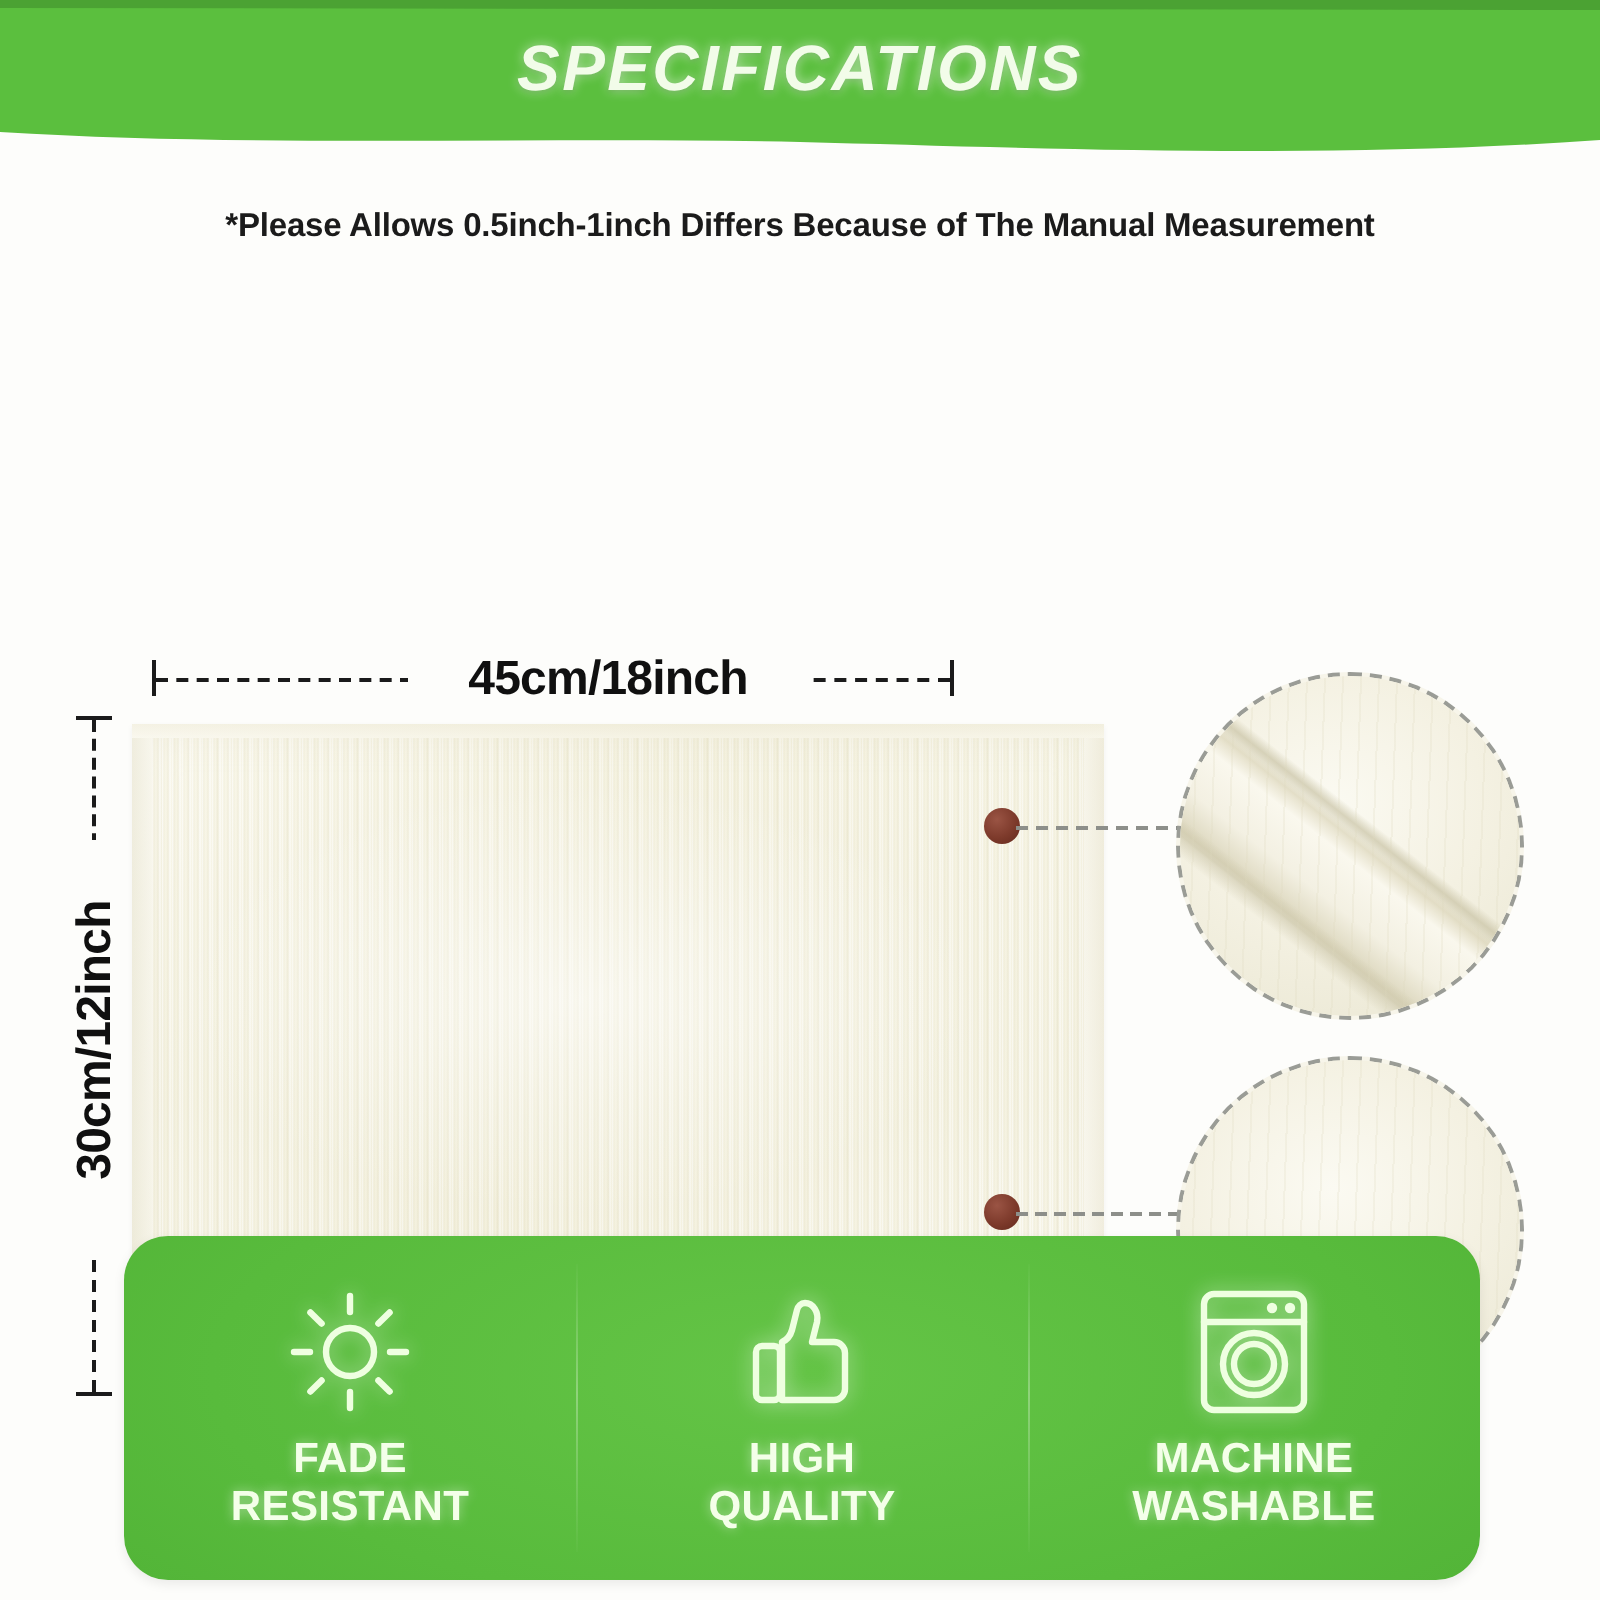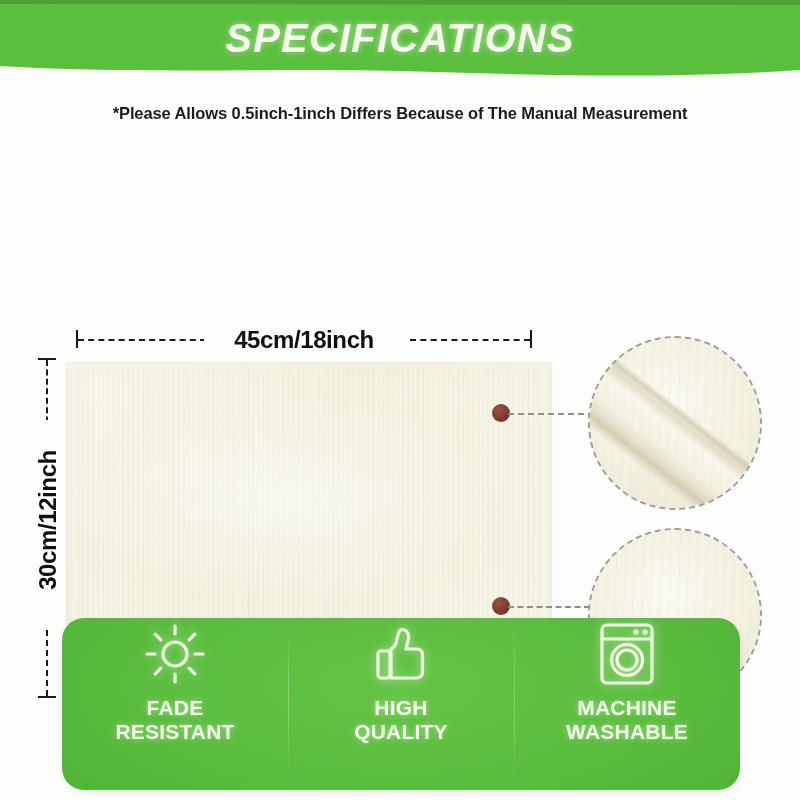--- a/index.html
+++ b/index.html
@@ -36,21 +36,21 @@
     position: absolute;
     left: 0;
     top: 0;
   }
   .header-title {
     position: absolute;
     left: 0;
     top: 16px;
     width: 800px;
     text-align: center;
-    font-size: 40px;
+    font-size: 32px;
     font-weight: bold;
     font-style: italic;
     letter-spacing: 1.2px;
     color: #f2fce9;
     text-shadow: 0 0 6px rgba(255,255,255,0.55),
                  0 1px 2px rgba(0,0,0,0.12);
     font-family: "Liberation Sans", sans-serif;
   }
 
   
@@ -74,21 +74,21 @@
     top: 150px;
     width: 800px;
     height: 460px;
   }
 
   
   .dim-h {
     position: absolute;
     left: 76px;
     top: 176px;
-    width: 456px;
+    width: 401px;
     height: 26px;
   }
   .dim-h .cap {
     position: absolute;
     top: 4px;
     width: 2px;
     height: 18px;
     background: #1b1b1b;
   }
   .dim-h .cap.left { left: 0; }
@@ -312,20 +312,21 @@
     align-items: stretch;
     overflow: hidden;
   }
   .feature {
     flex: 1 1 0;
     position: relative;
     display: flex;
     flex-direction: column;
     align-items: center;
     justify-content: flex-start;
+    padding-top: 22px;
   }
   .feature + .feature::before {
     content: "";
     position: absolute;
     left: 0;
     top: 14px;
     bottom: 14px;
     width: 1px;
     background: linear-gradient(180deg,
       rgba(255,255,255,0.02) 0%,

